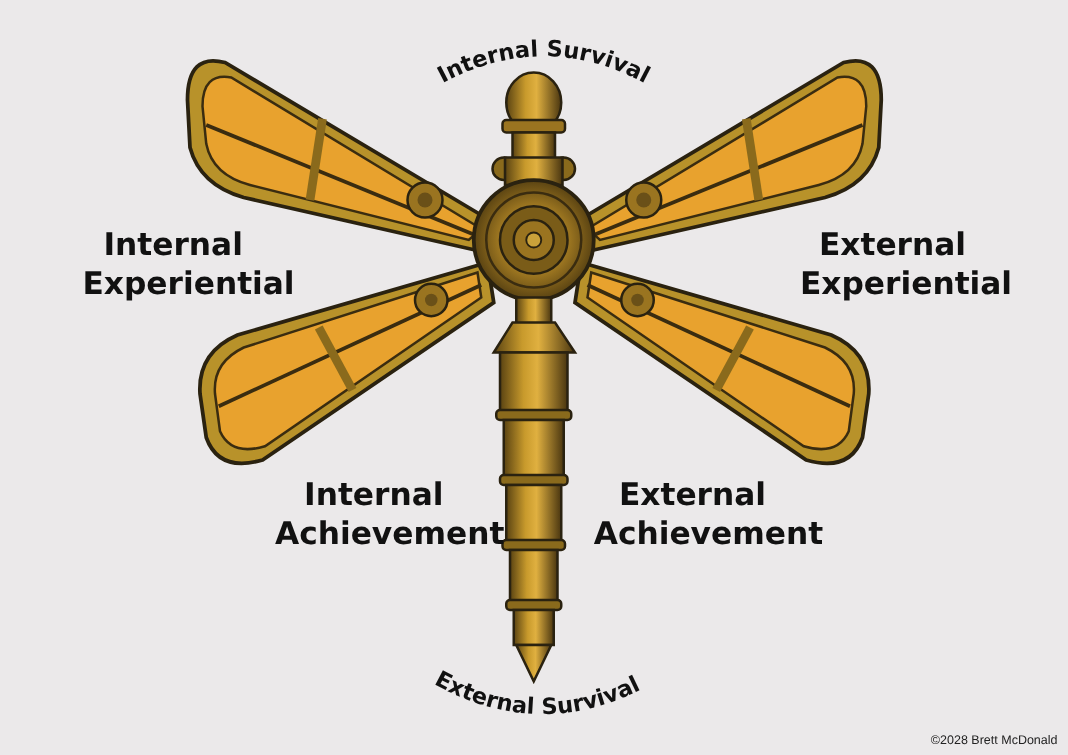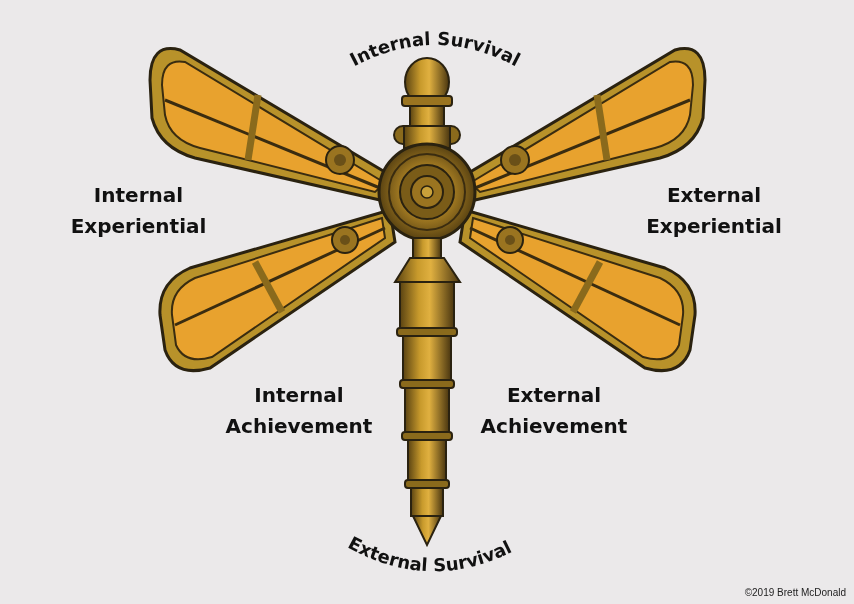--- a/index.html
+++ b/index.html
@@ -1,18 +1,18 @@
 <!DOCTYPE html>
 <html><head>
 <meta charset="utf-8">
 <style>
   html, body { margin:0; padding:0; }
   body { width:854px; height:604px; background:#ebe9ea; position:relative; overflow:hidden;
          font-family:"DejaVu Sans", "Liberation Sans", sans-serif; }
-  .label { position:absolute; font-weight:bold; font-size:20px; line-height:31px; color:#111;
+  .label { position:absolute; font-weight:bold; font-size:25px; line-height:31px; color:#111;
            text-align:center; white-space:nowrap; }
   .label span { display:block; }
   #art { position:absolute; left:0; top:0; }
   .arc-text { font-family:"DejaVu Sans", sans-serif; font-weight:bold; font-size:18px; fill:#111; }
   .copyright { position:absolute; right:8px; bottom:6px; font-size:10px; color:#222;
                font-family:"Liberation Sans", sans-serif; }
 </style>
 </head>
 <body>
 
@@ -119,13 +119,13 @@
 </div>
 <div class="label" style="left:220px; top:380px; width:158px;">
   <span>Internal</span>
   <span>Achievement</span>
 </div>
 <div class="label" style="left:475px; top:380px; width:158px;">
   <span>External</span>
   <span>Achievement</span>
 </div>
 
-<div class="copyright">©2019 Brett McDonald</div>
+<div class="copyright">©2028 Brett McDonald</div>
 
 </body></html>

